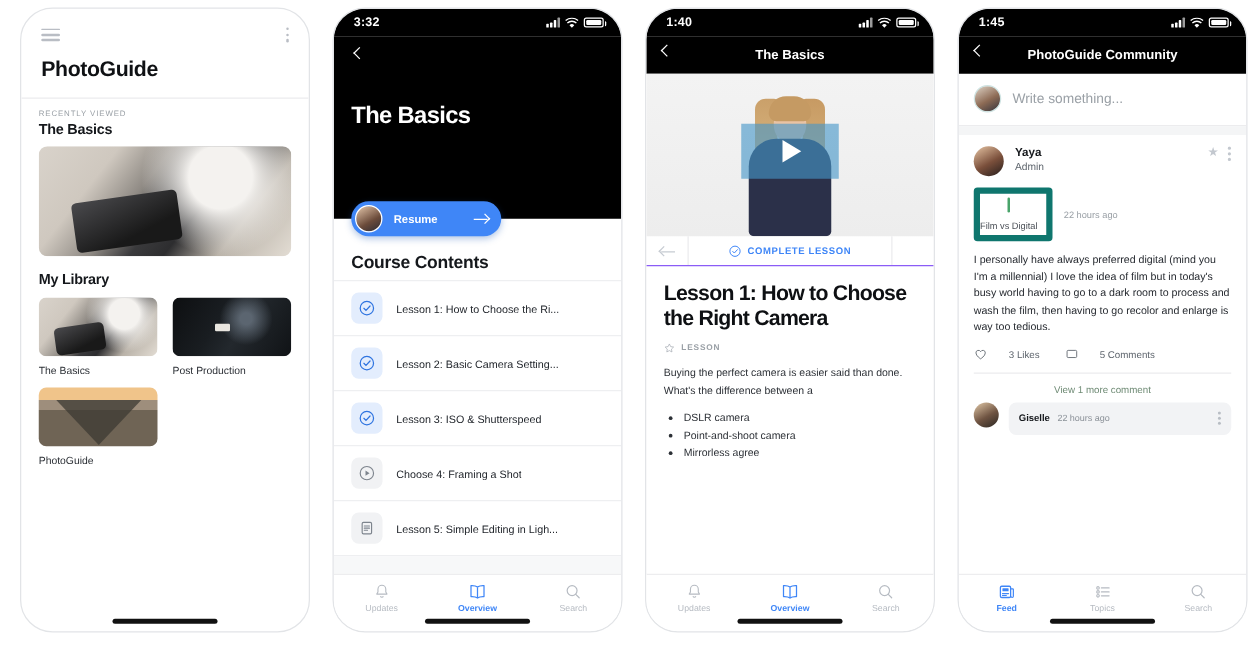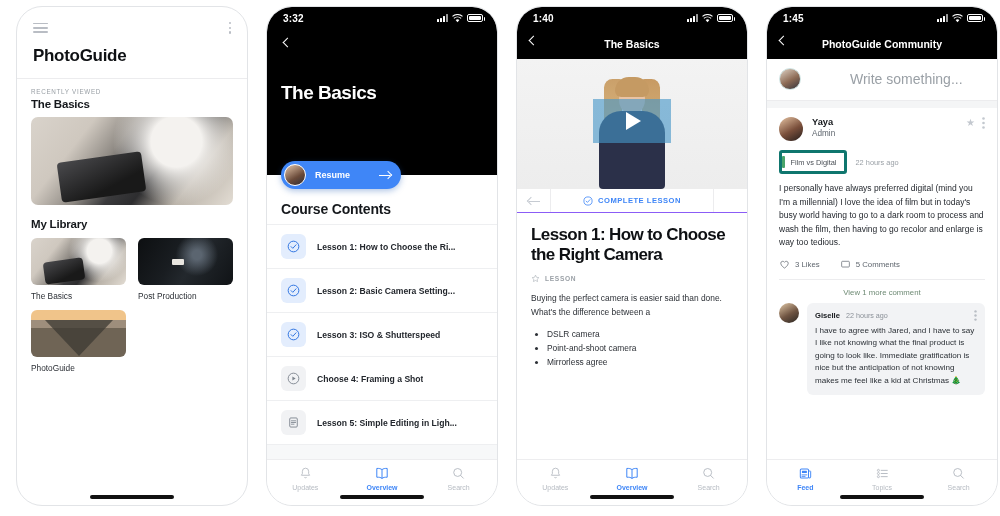--- a/index.html
+++ b/index.html
@@ -132,21 +132,21 @@
     background:linear-gradient(150deg,#e7c9ad,#6b4b3a 60%,#2b2b33);
     flex:none;
   }
   .resume .lbl { color:#fff; font-size:9px; font-weight:bold; margin-left:9px; flex:1; }
   .arrow-r { width:12px; height:12px; position:relative; color:#fff; }
   .arrow-r::before { content:""; position:absolute; top:50%; left:0; width:11px; height:1.4px; background:currentColor; }
   .arrow-r::after { content:""; position:absolute; top:50%; right:0; width:5px; height:5px;
     border-top:1.4px solid currentColor; border-right:1.4px solid currentColor;
     transform:translateY(-50%) rotate(45deg); }
   .p2-sec { font-size:14px; font-weight:bold; color:#15181c; padding:26px 14px 0; letter-spacing:-.2px;}
-  .lessons { margin-top:7px;font-weight:bold; }
+  .lessons { margin-top:7px; }
   .lesson {
     display:flex; align-items:center; gap:11px; padding:9px 14px;
     border-bottom:1px solid #eeeff1;
   }
   .lesson:first-child { border-top:1px solid #eeeff1; }
   .licon { width:25px; height:25px; border-radius:6px; display:flex; align-items:center; justify-content:center; flex:none;}
   .licon.done { background:#e3edfd; }
   .licon.idle { background:#f1f2f4; }
   .ltext { font-size:8.6px; color:#23272d; white-space:nowrap; overflow:hidden; }
   .p2-pad { height:26px; background:#f7f8f9; }
@@ -199,39 +199,39 @@
   .p3-meta { display:flex; align-items:center; gap:5px; margin-top:9px; color:#9aa0a6; }
   .p3-meta .lab { font-size:6.6px; letter-spacing:.7px; font-weight:bold; }
   .p3-p { font-size:8.4px; line-height:14px; color:#2c3036; margin-top:8px; }
   .p3-ul { margin:8px 0 0 16px; }
   .p3-ul li { font-size:8.4px; line-height:14px; color:#2c3036; }
 
   
   .composer { display:flex; align-items:center; gap:9px; padding:9px 12px 10px; border-bottom:1px solid #ececee;}
   .av-ring { width:22px; height:22px; border-radius:50%; border:1.5px solid #cfe3e2; overflow:hidden; flex:none;
     background:linear-gradient(150deg,#dfd3c6,#8d6b55 55%,#33333c); }
-  .composer .ph { font-size:14px; color:#9aa0a6;margin-left:40px; }
+  .composer .ph { font-size:11px; color:#9aa0a6; }
   .p4-gap { height:7px; background:#f4f5f6; }
   .post { padding:9px 12px 0; }
   .post-head { display:flex; align-items:flex-start; gap:9px; }
   .av-lg { width:24px; height:24px; border-radius:50%; overflow:hidden; flex:none;
     background:linear-gradient(150deg,#e8c6a5,#7a4f3b 55%,#241d1c); }
   .post-name { font-size:9.3px; font-weight:bold; color:#15181c; }
   .post-role { font-size:8.2px; color:#5f666e; margin-top:2px; }
   .post-actions { margin-left:auto; display:flex; align-items:center; gap:7px; color:#c3c8cf; }
   .star { font-size:10px; line-height:1; }
   .tagrow { display:flex; align-items:center; gap:9px; margin-top:9px; }
-  .tag { display:flex; align-items:center; gap:6px; border:3px solid #0f766e; border-radius:3px;
-    padding:3px 7px 3px 0; background:#fff; }
+  .tag { display:flex; align-items:center; gap:6px; border:5px solid #0f766e; border-radius:3px;
+    padding:3px 7px 3px 0; background:#fff;flex-direction:column; }
   .tag .bar { width:2.5px; height:12px; background:#49a46a; border-radius:1px; }
   .tag .tl { font-size:7.4px; color:#4b5057; }
   .ts { font-size:7.4px; color:#9aa0a6; }
   .post-body { font-size:8.5px; line-height:13.5px; color:#25292f; margin-top:8px; }
   .post-stats { display:flex; align-items:center; gap:20px; margin-top:9px; color:#5f666e; }
-  .stat { display:flex; align-items:center; gap:5px; font-size:7.8px; }
+  .stat { display:flex; align-items:center; gap:17px; font-size:7.8px; }
   .post-sep { height:1px; background:#ececee; margin-top:9px; }
   .more { text-align:center; font-size:7.8px; color:#6f8b75; padding:8px 0 6px; }
   .comment { display:flex; gap:8px; padding:0 12px; }
   .av-sm { width:20px; height:20px; border-radius:50%; overflow:hidden; flex:none;
     background:linear-gradient(150deg,#e2c9a8,#6f5442 55%,#2a2622); }
   .bubble { flex:1; background:#f2f3f5; border-radius:6px; padding:7px 8px 8px; position:relative; }
   .c-head { display:flex; align-items:center; gap:6px; }
   .c-name { font-size:7.6px; font-weight:bold; color:#15181c; }
   .c-ts { font-size:7.2px; color:#8b9198; }
   .c-kebab { margin-left:auto; color:#b8bdc4; }
@@ -586,21 +586,20 @@
             <span class="c-name">Giselle</span>
             <span class="c-ts">22 hours ago</span>
             <span class="c-kebab">
               <svg width="3" height="11" viewBox="0 0 3 11">
                   <circle cx="1.5" cy="1.4" r="1.2" fill="#b8bdc4"></circle>
                   <circle cx="1.5" cy="5.5" r="1.2" fill="#b8bdc4"></circle>
                   <circle cx="1.5" cy="9.6" r="1.2" fill="#b8bdc4"></circle>
                 </svg>
             </span>
           </div>
-          <div class="c-body">I have to agree with Jared, and I have to say I like not knowing what the final product is going to look like. Immediate gratification is nice but the anticipation of not knowing makes me feel like a kid at Christmas 🎄</div>
         </div>
       </div>
 
       <div class="tabbar">
         <div class="tab on">
           <svg width="15" height="15" viewBox="0 0 22 22">
               <rect x="3.4" y="4.4" width="12" height="13.2" rx="1.6" fill="none" stroke="#3f86f7" stroke-width="1.5"></rect>
               <path d="M15.4 7.4h2.4a.8.8 0 0 1 .8.8v8a1.4 1.4 0 0 1-2.8 0" fill="none" stroke="#3f86f7" stroke-width="1.4"></path>
               <rect x="5.8" y="6.8" width="7.2" height="3.6" rx=".6" fill="#3f86f7"></rect>
               <path d="M5.8 13h7.2M5.8 15.2h4.6" stroke="#3f86f7" stroke-width="1.3" stroke-linecap="round"></path>

